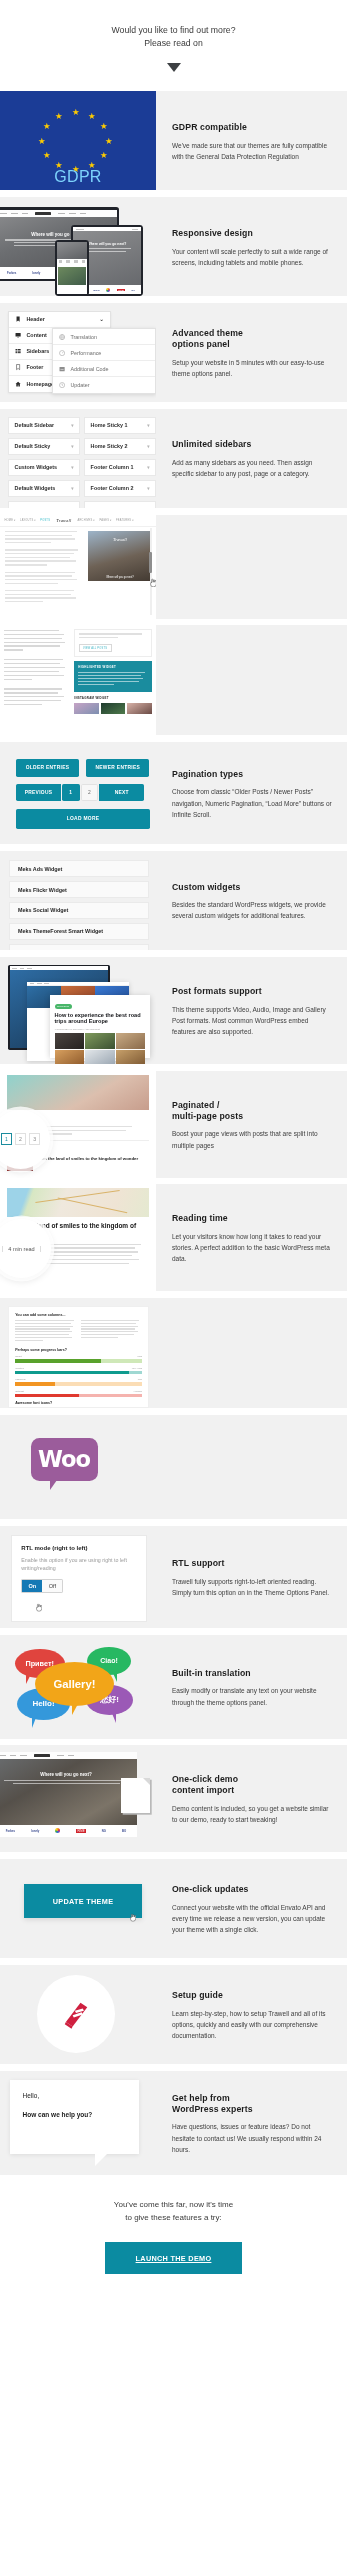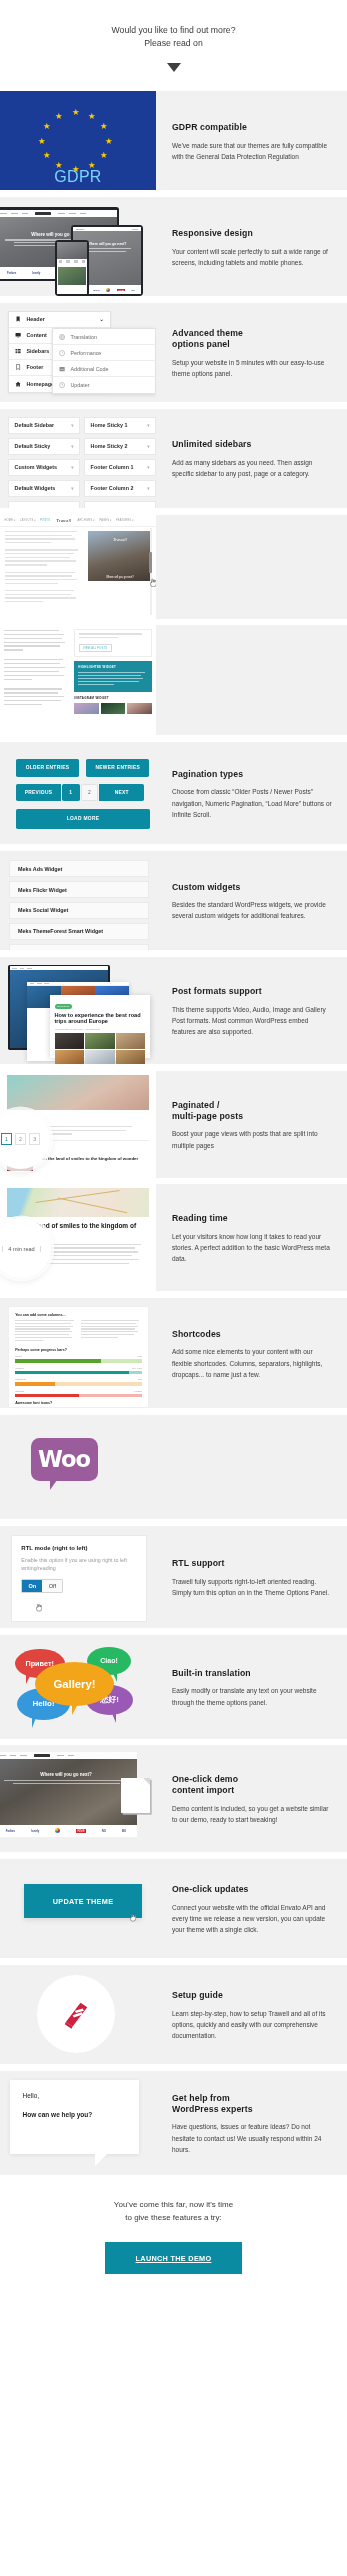--- a/index.html
+++ b/index.html
@@ -774,24 +774,20 @@
               <span>Optimist</span>
               <span>Average</span>
             </div>
           <div class="bar" style="background:#f5b3ae">
               <span class="fill" style="width:50%;background:#e0392f"></span>
             </div>
         </div>
         <h6>Awesome font icons?</h6>
       </div>
     </div>
-    <div class="ftext">
-      <div class="ftitle">Shortcodes</div>
-      <div class="fdesc">Add some nice elements to your content with our flexible shortcodes. Columns, separators, highlights, dropcaps... to name just a few.</div>
-    </div>
   </div>
 
   <div class="feature gap" style="min-height:104px">
     <div class="fvisual">
       <div class="woo">
         <span>Woo</span>
       </div>
     </div>
   </div>
 

